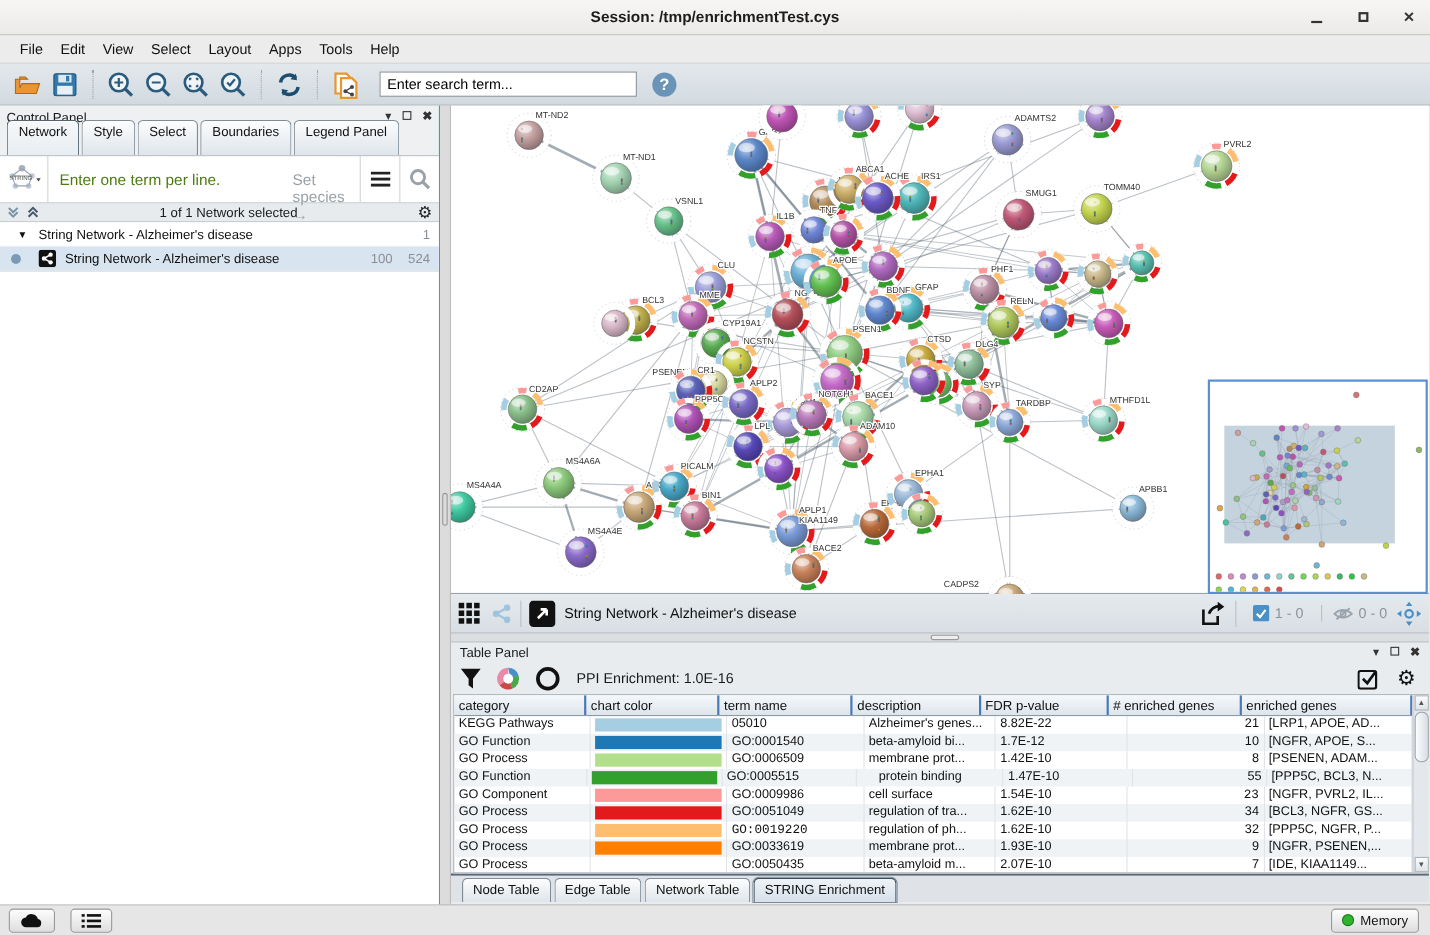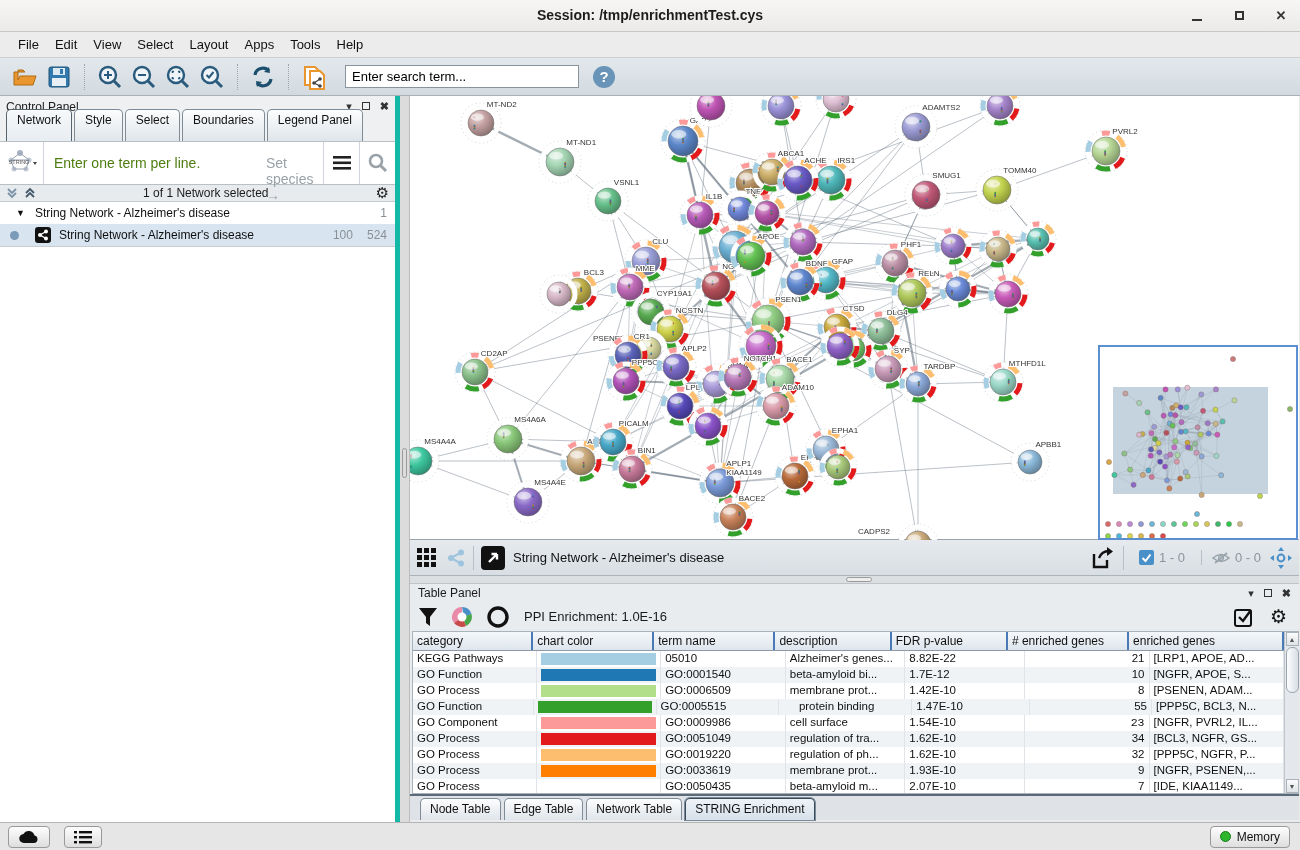--- a/index.html
+++ b/index.html
@@ -14,21 +14,21 @@
   .min-glyph{width:10px;height:2px;background:#333;display:inline-block;margin-top:9px;}
   #menubar{height:26px;background:#ececec;border-bottom:1px solid #d0d0d0;display:flex;align-items:center;padding-left:10px;font-size:13px;color:#111;}
   .menu-item{padding:3px 8px;}
   
   #toolbar{height:38px;background:linear-gradient(#e3e8ec,#d2dae0);border-bottom:1px solid #a8b2ba;display:flex;align-items:center;padding-left:8px;}
   .tb-sep{width:1px;height:26px;border-left:1px dotted #9aa4ac;margin:0 8px;}
   .tb-icon{width:30px;height:28px;display:flex;align-items:center;justify-content:center;margin:0 2px;}
   #search-box{width:234px;height:23px;border:1px solid #8a949c;background:#fff;font-size:13px;padding:2px 6px;margin-left:14px;font-family:"Liberation Sans",sans-serif;}
   
   #main{display:flex;height:726px;}
-  #control-panel{width:400px;background:#eef0f2;border-right:5px solid #14b8a6;display:flex;flex-direction:column;}
+  #control-panel{width:400px;background:#eef0f2;border-right:1px solid #14b8a6;display:flex;flex-direction:column;}
   #v-splitter{width:10px;background:#dcdcdc;border-right:1px solid #bcbcbc;position:relative;}
   #v-splitter .handle{position:absolute;top:352px;left:2px;width:5px;height:30px;border:1px solid #9a9a9a;border-radius:3px;}
   #right-col{width:889px;display:flex;flex-direction:column;}
   
   .panel-head{height:21px;display:flex;align-items:center;padding:0 6px;font-size:12px;color:#1a1a1a;}
   .panel-head .spacer{flex:1;}
   .panel-head .ph-ic{margin-left:10px;color:#333;font-size:11px;line-height:1;}
   #cp-tabs{display:flex;align-items:flex-end;padding:2px 4px 0 6px;height:24px;}
   .cp-tab{border:1px solid #7e8c98;border-bottom:none;border-radius:5px 5px 0 0;padding:3px 10px 14px;font-size:12px;color:#111;
     background:linear-gradient(#fcfdfe,#dfe5ea);margin-right:2px;white-space:nowrap;}
@@ -2530,21 +2530,21 @@
                 <div class="t-cell" style="width: 120px;">regulation of tra...</div>
                 <div class="t-cell" style="width: 120px;">1.62E-10</div>
                 <div class="t-cell num" style="width: 125px;">34</div>
                 <div class="t-cell" style="width: 135px;">[BCL3, NGFR, GS...</div>
               </div>
               <div class="t-row">
                 <div class="t-cell" style="width: 124px;">GO Process</div>
                 <div class="t-cell" style="width: 125px;">
                   <div class="swatch" style="background: rgb(253, 191, 111);"></div>
                 </div>
-                <div class="t-cell" style="width: 125px;">GO:0019220</div>
+                <div class="t-cell" style="width: 125px; font-family: Liberation Mono, monospace;">GO:0019220</div>
                 <div class="t-cell" style="width: 120px;">regulation of ph...</div>
                 <div class="t-cell" style="width: 120px;">1.62E-10</div>
                 <div class="t-cell num" style="width: 125px;">32</div>
                 <div class="t-cell" style="width: 135px;">[PPP5C, NGFR, P...</div>
               </div>
               <div class="t-row">
                 <div class="t-cell" style="width: 124px;">GO Process</div>
                 <div class="t-cell" style="width: 125px;">
                   <div class="swatch" style="background: rgb(255, 127, 0);"></div>
                 </div>

